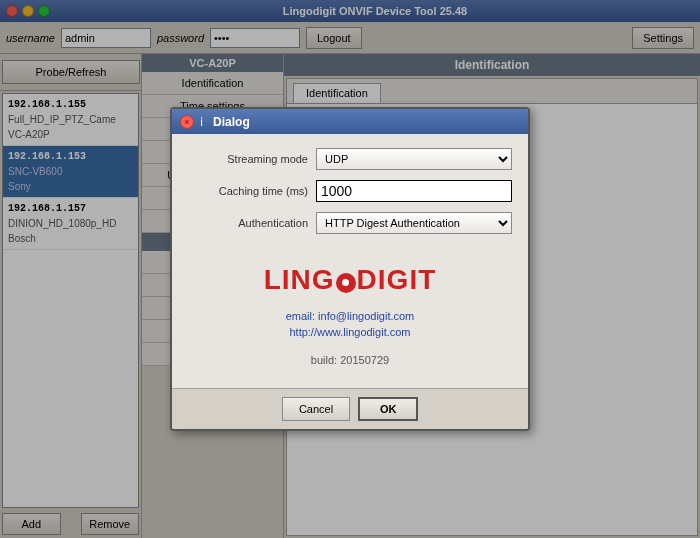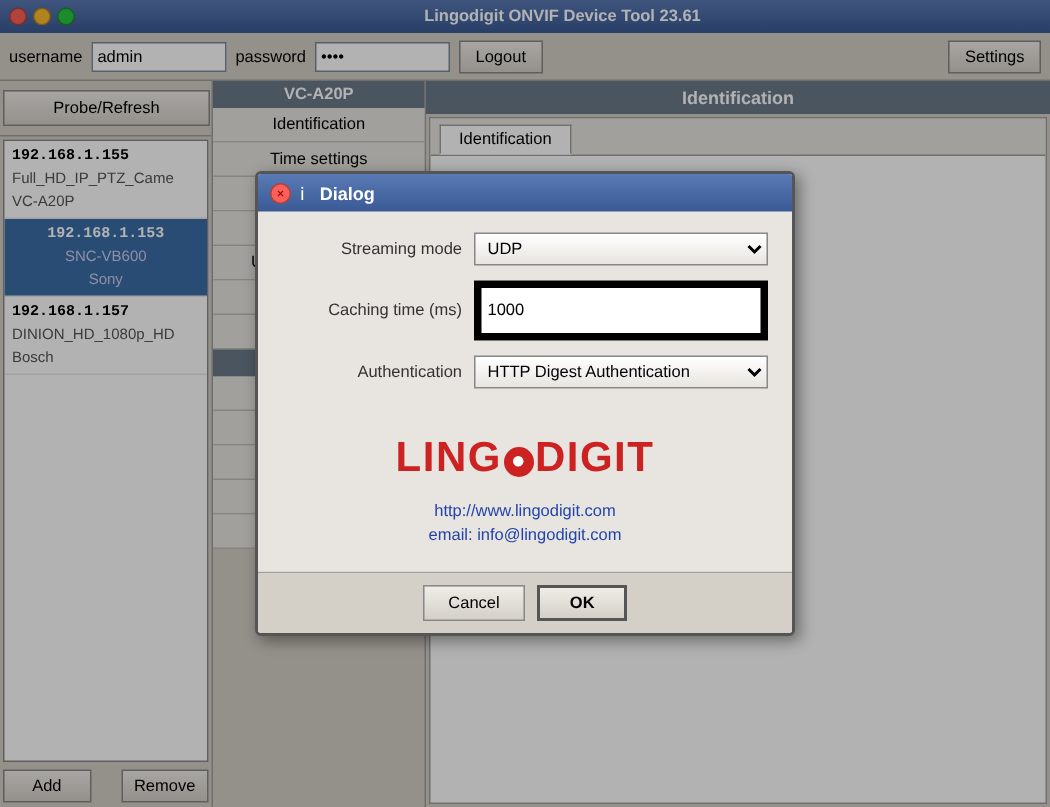--- a/index.html
+++ b/index.html
@@ -48,20 +48,21 @@
       height: 32px;
       display: flex;
       align-items: center;
       padding: 3px 6px;
       gap: 6px;
       border-bottom: 1px solid #a0a0a0;
     }
     .toolbar label {
       font-size: 11px;
       color: #000;
+      font-style: italic;
     }
     .toolbar input[type="text"],
     .toolbar input[type="password"] {
       height: 20px;
       border: 1px solid #7a8a9a;
       background: white;
       padding: 1px 3px;
       font-size: 11px;
       width: 90px;
     }
@@ -113,21 +114,21 @@
       border: 1px solid #888;
       margin: 2px;
     }
     .device-item {
       padding: 3px 5px;
       border-bottom: 1px solid #e8e8e8;
       cursor: pointer;
       font-size: 11px;
       line-height: 15px;
     }
-    .device-item.selected { background: #3a6ea5; color: white; text-align: center; }
+    .device-item.selected { background: #3a6ea5; color: white; }
     .device-item .device-ip { font-weight: bold; font-size: 10px; font-family: Liberation Mono, monospace; }
     .device-item .device-name { font-size: 10px; color: #555; }
     .device-item.selected .device-name { color: #cce; }
     .device-bottom {
       padding: 3px 2px;
       display: flex;
       gap: 20px;
       justify-content: center;
     }
     .device-bottom-btn {
@@ -273,24 +274,24 @@
     .dialog-select {
       flex: 1;
       height: 22px;
       border: 1px solid #888;
       background: linear-gradient(to bottom, #fff, #e8e5e0);
       font-size: 11px;
       padding: 1px 4px;
     }
     .dialog-input {
       flex: 1;
-      height: 40px;
-      border: 5px solid #000000;
+      height: 22px;
+      border: 1px solid #000000;
       background: white;
-      font-size: 11px;
+      font-size: 14px;
       padding: 1px 4px;
     }
 
     
     .logo-area {
       text-align: center;
       padding: 20px 0 10px;
     }
     .logo-text {
       font-size: 28px;
@@ -349,21 +350,21 @@
   </style>
 </head>
 <body>
 
 <div class="title-bar">
   <div class="title-bar-buttons">
     <div class="tb-btn close"></div>
     <div class="tb-btn min"></div>
     <div class="tb-btn max"></div>
   </div>
-  <span class="title-bar-text">Lingodigit ONVIF Device Tool 23.61</span>
+  <span class="title-bar-text">Lingodigit ONVIF Device Tool 25.48</span>
 </div>
 
 <div class="toolbar">
   <label>username</label>
   <input type="text" value="admin" style="">
   <label>password</label>
   <input type="password" value="****" style="">
   <button class="toolbar-btn">Logout</button>
   <div class="spacer"></div>
   <button class="toolbar-btn">Settings</button>
@@ -469,23 +470,24 @@
       </div>
 
       <div class="logo-area">
         <span class="logo-text">
           LING<span style="display:inline-block;width:20px;height:20px;background:#cc2222;border-radius:50%;position:relative;top:4px;margin:0 1px;">
             <span style="display:block;width:7px;height:7px;background:white;border-radius:50%;position:absolute;top:6px;left:6px;"></span>
           </span>DIGIT
         </span>
       </div>
 
+      <div class="dialog-link">email: info@lingodigit.com</div>
       <div class="dialog-link">http://www.lingodigit.com</div>
-      <div class="dialog-link">email: info@lingodigit.com</div>
-
+
+      <div class="dialog-build">build: 20150729</div>
     </div>
 
     <div class="dialog-footer">
       <button class="dialog-footer-btn">Cancel</button>
       <button class="dialog-footer-btn ok">OK</button>
     </div>
   </div>
 </div>
 
 </body></html>

